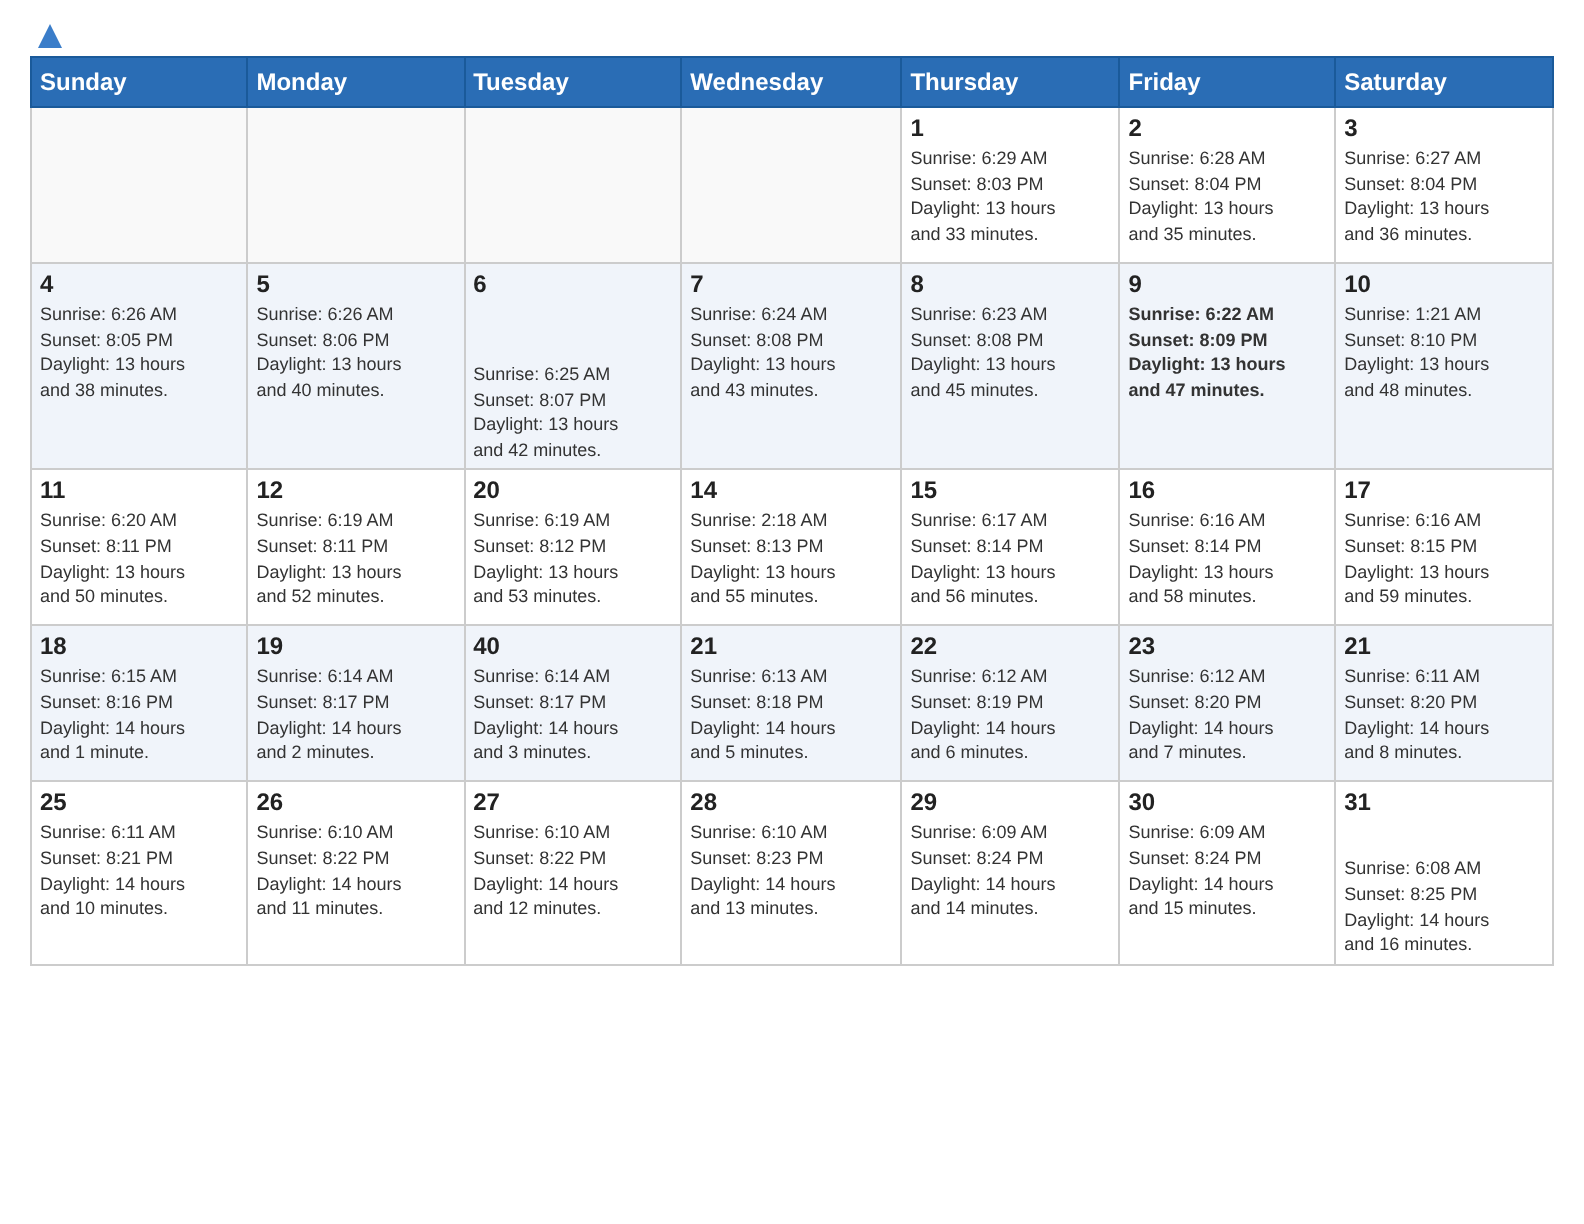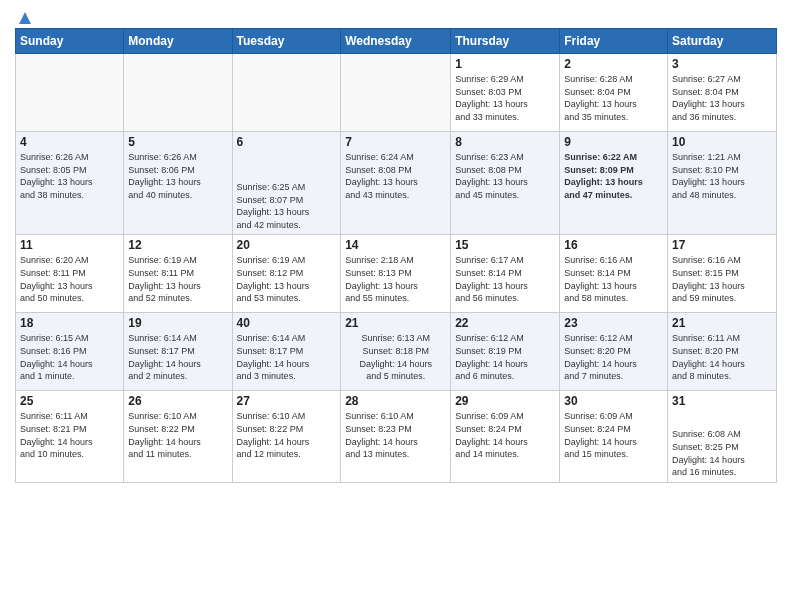--- a/index.html
+++ b/index.html
@@ -259,21 +259,21 @@
           </td>
           <td>
             <span class="day-number">40</span>
             <div class="day-info" style="white-space: pre-line;">Sunrise: 6:14 AM
 Sunset: 8:17 PM
 Daylight: 14 hours
 and 3 minutes.</div>
           </td>
           <td>
             <span class="day-number">21</span>
-            <div class="day-info" style="white-space: pre-line; text-align: center;">Sunrise: 6:13 AM
+            <div class="day-info" style="white-space: pre-line;">Sunrise: 6:13 AM
 Sunset: 8:18 PM
 Daylight: 14 hours
 and 5 minutes.</div>
           </td>
           <td>
             <span class="day-number">22</span>
             <div class="day-info" style="white-space: pre-line;">Sunrise: 6:12 AM
 Sunset: 8:19 PM
 Daylight: 14 hours
 and 6 minutes.</div>

